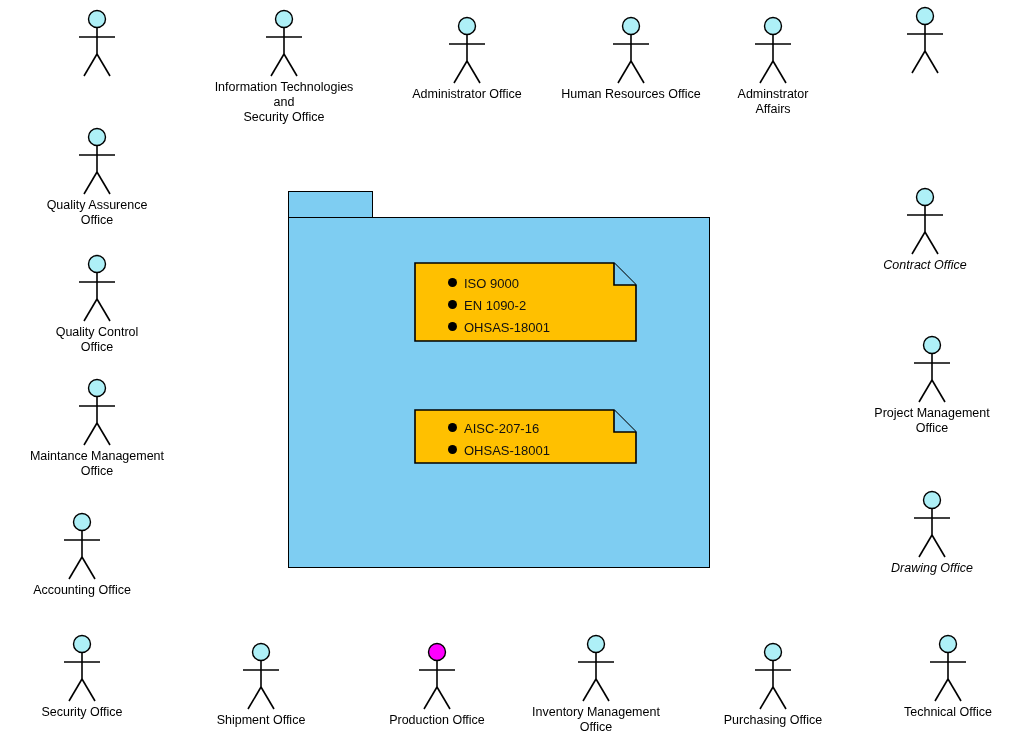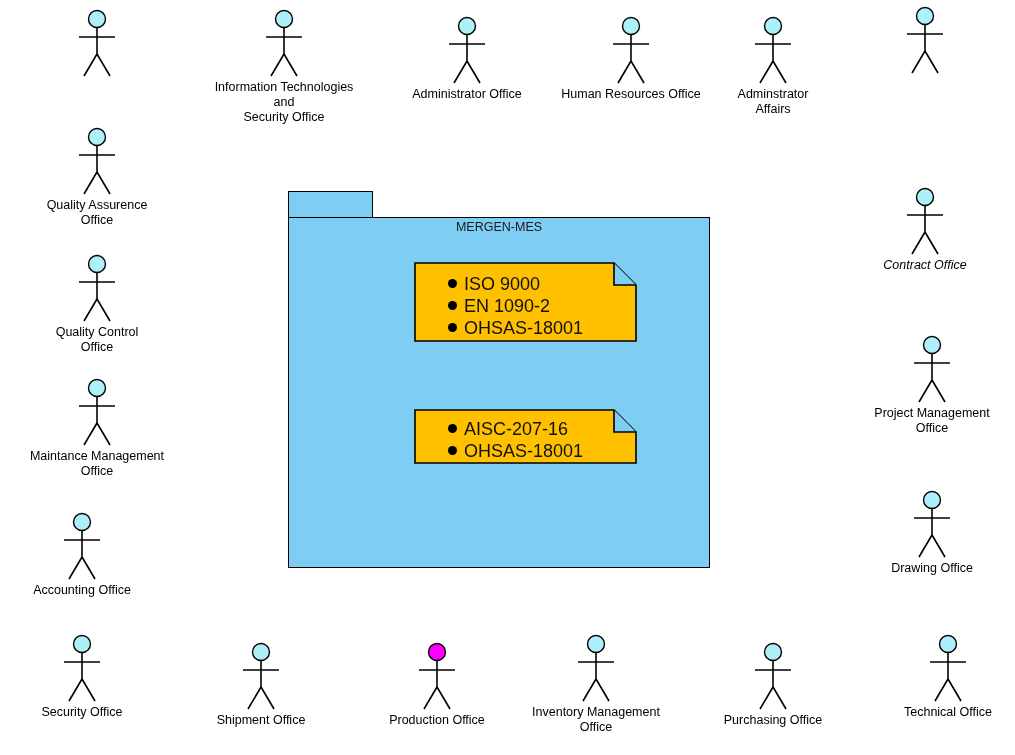--- a/index.html
+++ b/index.html
@@ -84,21 +84,21 @@
   .note-lines {
     position: absolute;
     left: 0;
     top: 0;
     width: 100%;
     height: 100%;
     box-sizing: border-box;
   }
   .note-line {
     position: absolute;
-    font-size: 18px;
+    font-size: 13px;
     line-height: 14px;
     color: #111111;
     white-space: nowrap;
   }
   .note-bullet {
     display: inline-block;
     width: 9px;
     height: 9px;
     border-radius: 50%;
     background: #000000;
@@ -112,21 +112,20 @@
   }
 </style>
 </head>
 <body>
 
 <div id="canvas">
 
   <div class="package" style="left:288px; top:191px; width:422px; height:377px;">
     <div class="package-tab" style="left:0px; top:0px; width:85px; height:27px;"></div>
     <div class="package-body" style="left:0px; top:25.5px; width:422px; height:351.5px;"></div>
-    <div class="package-title" style="left:0px; top:29px;">MERGEN-MES</div>
 
     <div class="note" style="left:126px; top:71px; width:223px; height:80px;">
       <svg width="223" height="80" viewBox="0 0 223 80">
         <path d="M1,1 L200,1 L222,23 L222,79 L1,79 Z" fill="#FFC000" stroke="#000000" stroke-width="1.6"></path>
         <path d="M200,1 L200,23 L222,23" fill="#7ECDF2" stroke="#000000" stroke-width="1.6"></path>
       </svg>
       <div class="note-lines">
         <div class="note-line" style="left:34px; top:14px;">
           <span class="note-bullet"></span><span class="note-text">ISO 9000</span>
         </div>
@@ -297,21 +296,21 @@
             <circle cx="30" cy="11" r="8.5" fill="#AEF0F7" stroke="#000000" stroke-width="1.4"></circle>
             <line x1="30" y1="20" x2="30" y2="46" stroke="#000000" stroke-width="1.6"></line>
             <line x1="12" y1="29" x2="48" y2="29" stroke="#000000" stroke-width="1.6"></line>
             <line x1="30" y1="46" x2="17" y2="68" stroke="#000000" stroke-width="1.6"></line>
             <line x1="30" y1="46" x2="43" y2="68" stroke="#000000" stroke-width="1.6"></line>
           </svg>
         </div>
         <div class="actor-label">Project Management
 Office</div>
       </div>
-      <div class="actor" style="left: 932px; top: 489px;">
+      <div class="actor" style="left: 932px; top: 489px; font-style: italic;">
         <div class="actor-figure">
           <svg width="60" height="72" viewBox="0 0 60 72">
             <circle cx="30" cy="11" r="8.5" fill="#AEF0F7" stroke="#000000" stroke-width="1.4"></circle>
             <line x1="30" y1="20" x2="30" y2="46" stroke="#000000" stroke-width="1.6"></line>
             <line x1="12" y1="29" x2="48" y2="29" stroke="#000000" stroke-width="1.6"></line>
             <line x1="30" y1="46" x2="17" y2="68" stroke="#000000" stroke-width="1.6"></line>
             <line x1="30" y1="46" x2="43" y2="68" stroke="#000000" stroke-width="1.6"></line>
           </svg>
         </div>
         <div class="actor-label">Drawing Office</div>

